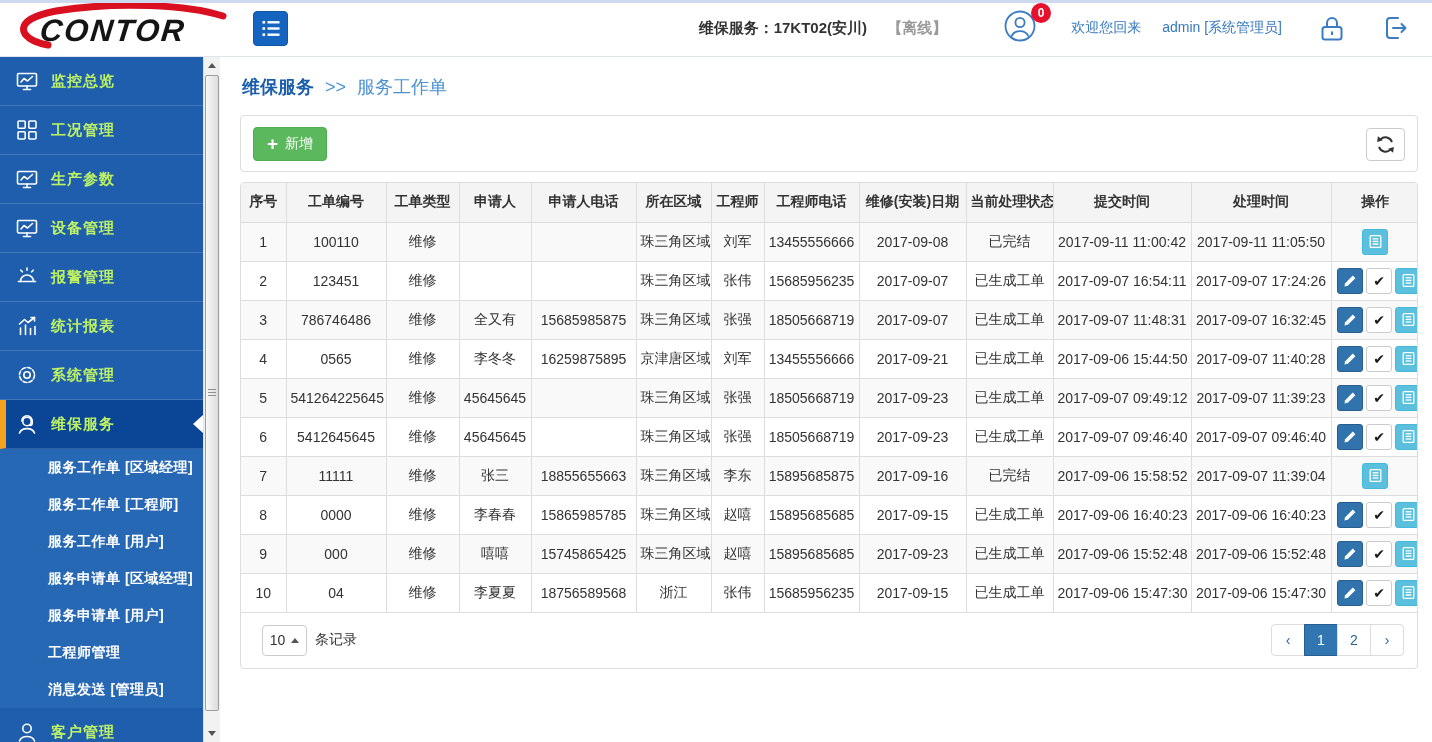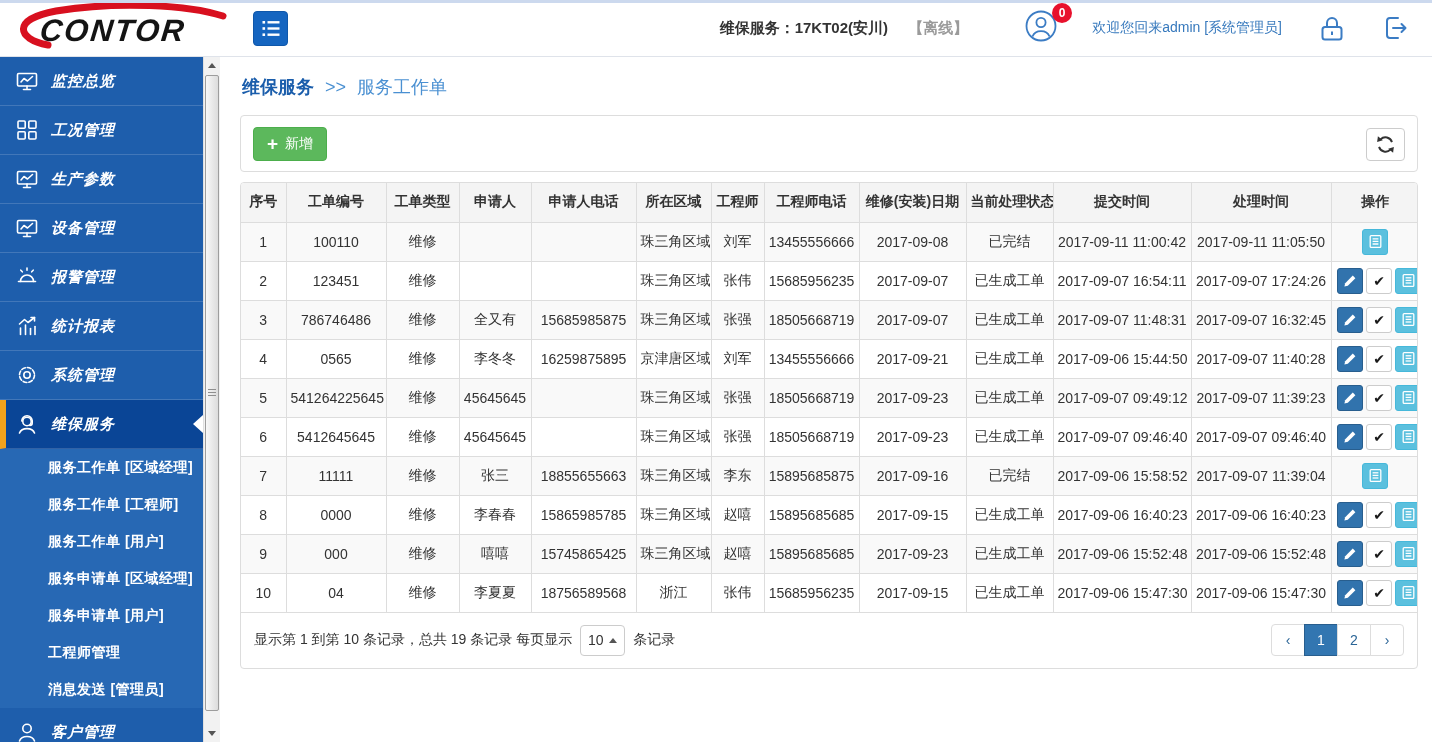--- a/index.html
+++ b/index.html
@@ -19,27 +19,27 @@
     border-radius:4px; cursor:pointer; display:flex; align-items:center; justify-content:center; }
   .hdr-right { margin-left:auto; display:flex; align-items:center; padding-right:22px; }
   .device { font-size:15px; color:#333; }
   .dev-strong { font-weight:bold; }
   .dev-status { color:#9a9a9a; font-weight:bold; margin-left:16px; }
   .user-ico-wrap { position:relative; margin-left:56px; cursor:pointer; }
   .badge { position:absolute; top:-6px; right:-14px; min-width:20px; height:20px; border-radius:10px;
     background:#e8112d; color:#fff; font-size:12px; font-weight:bold; display:flex;
     align-items:center; justify-content:center; padding:0 5px; }
   .welcome { margin-left:34px; font-size:14px; color:#3779bd; cursor:pointer; }
-  .welcome span + span { margin-left:0; }
+  .welcome span + span { margin-left:21px; }
   .ico-btn { background:none; border:none; cursor:pointer; margin-left:36px; display:flex; align-items:center; }
 
   
   .sidebar { position:absolute; left:0; top:57px; width:203px; height:685px; background:#1e5eac; overflow:hidden; z-index:10; }
   .side-item { position:relative; height:49px; display:flex; align-items:center; padding-left:14px;
-    border-bottom:1px solid rgba(255,255,255,.16); cursor:pointer; color:#ffffff;font-style:italic; }
+    border-bottom:1px solid rgba(255,255,255,.16); cursor:pointer; color:#bef264; }
   .side-item .s-ico { width:26px; height:26px; display:flex; align-items:center; justify-content:center; }
   .side-item .s-label { margin-left:11px; font-size:15px; font-weight:bold; letter-spacing:1px; }
   .side-item.active { background:#0a4596; border-left:6px solid #f2a21c; padding-left:8px; }
   .side-item.active::after { content:""; position:absolute; right:0; top:50%; margin-top:-9px;
     border-top:9px solid transparent; border-bottom:9px solid transparent; border-right:10px solid #fff; }
   .side-sub { height:37px; display:flex; align-items:center; padding-left:48px; background:#2768b4;
     color:#fff; font-size:14px; font-weight:bold; cursor:pointer; letter-spacing:.5px; }
 
   
   .vscroll { position:absolute; left:203px; top:57px; width:17px; height:685px; background:#f2f2f2;
@@ -605,21 +605,20 @@
                   <line x1="4.6" y1="7.4" x2="10.4" y2="7.4"></line>
                   <line x1="4.6" y1="10" x2="10.4" y2="10"></line>
                 </svg>
               </button></td>
           </tr>
         </tbody>
     </table>
 
     <div class="pg-bar">
       <div class="pg-info">
-        <span>显示第 1 到第 10 条记录，总共 19 条记录 每页显示</span>
         <span class="page-size">
           <span>10</span>
           <span class="caret-up"></span>
         </span>
         <span>条记录</span>
       </div>
       <ul class="pager">
           <li>‹</li>
           <li class="active">1</li>
           <li>2</li>

